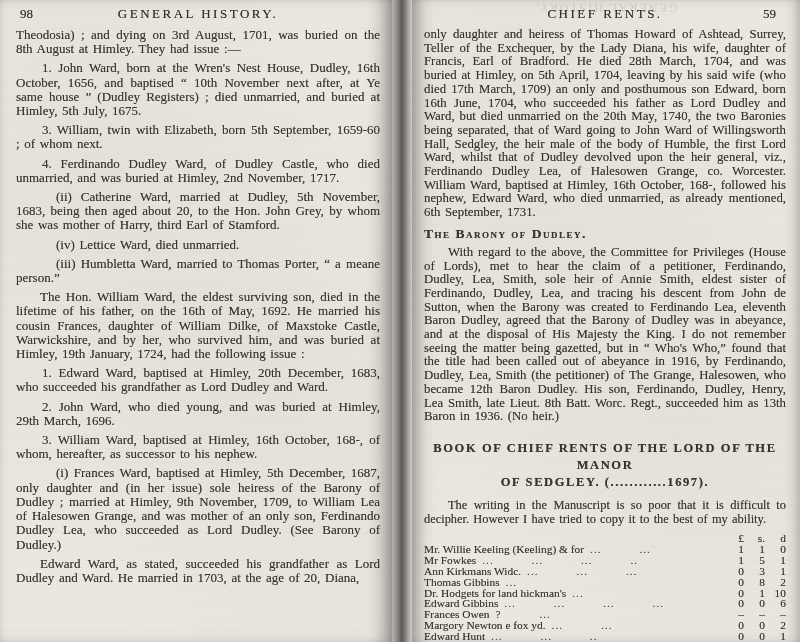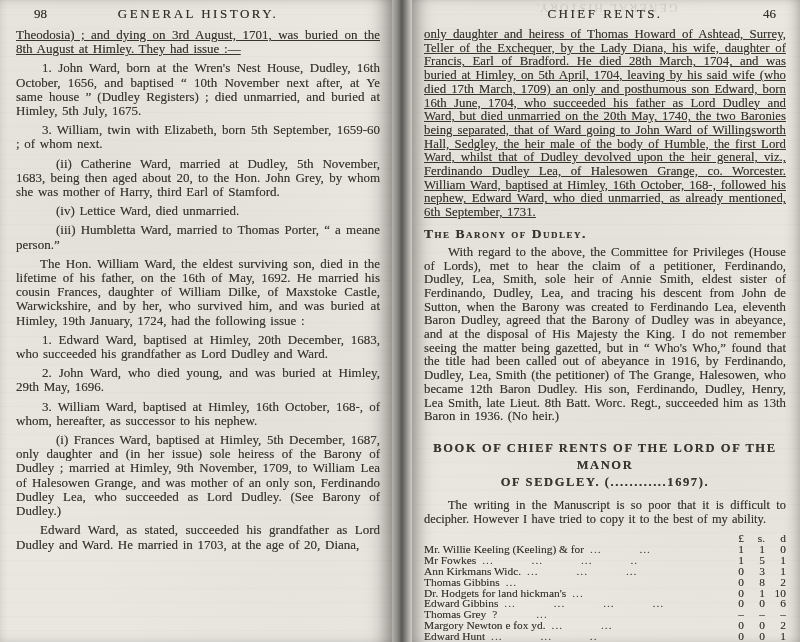--- a/index.html
+++ b/index.html
@@ -24,32 +24,32 @@
     width:20px;flex:none;
     background:linear-gradient(90deg,#b6b3ae 0%,#878581 30%,#5b5955 48%,#6e6c68 58%,#a3a09b 80%,#cfccc6 100%);
   }
   .page-right{
     flex:1;padding:6px 14px 0 12px;
     box-shadow:inset 14px 0 18px -11px rgba(55,52,48,.6), inset -10px 0 14px -9px rgba(80,76,70,.5);
   }
   .pagehead{position:relative;height:22px;font-size:13px;letter-spacing:2.5px;text-align:center;
     color:#33302a;text-shadow:0 0 .5px rgba(50,46,40,.55);}
   .pagenum{position:absolute;top:0;letter-spacing:0;}
-  .pagenum.pn-left{left:18px;}
+  .pagenum.pn-left{left:4px;}
   .pagenum.pn-right{right:10px;}
   .ghost-head{
     position:absolute;top:0px;left:0;right:0;text-align:center;font-size:12px;letter-spacing:2px;
     transform:scale(-1,-1);opacity:.14;filter:blur(.7px);pointer-events:none;
   }
   .body p{
     margin:0 0 5px 0;font-size:13px;line-height:14.2px;text-align:justify;
     word-spacing:1.4px;text-shadow:0 0 .5px rgba(55,50,44,.5);
   }
   .page-right .body p{line-height:13.7px;font-size:12.8px;}
-  p.flush{text-indent:0;text-decoration:underline;}
+  p.flush{text-indent:0;}
   p.indent{text-indent:24px;}
   p.hang1{text-indent:26px;}
   p.hang2{text-indent:40px;}
   .section-heading{
     margin:6px 0 4px 0;font-size:13.5px;font-weight:600;font-variant:small-caps;
     letter-spacing:1.5px;text-shadow:0 0 .5px rgba(50,46,40,.6);
   }
   .book-heading{
     margin:16px 0 7px 0;text-align:center;font-size:12.5px;font-weight:600;
     letter-spacing:1.6px;line-height:17px;text-shadow:0 0 .5px rgba(50,46,40,.6);
@@ -75,39 +75,40 @@
 
   <div class="page page-left">
     <div class="pagehead">
       <span class="pagenum pn-left">98</span>
       <span>GENERAL HISTORY.</span>
     </div>
     <div class="body" id="left-body">
         <p class="flush">Theodosia) ; and dying on 3rd August, 1701, was buried on the 8th August at Himley.  They had issue :—</p>
         <p class="hang1">1. John Ward, born at the Wren's Nest House, Dudley, 16th October, 1656, and baptised “ 10th November next after, at Ye same house ” (Dudley Registers) ; died unmarried, and buried at Himley, 5th July, 1675.</p>
         <p class="hang1">3. William, twin with Elizabeth, born 5th September, 1659-60 ; of whom next.</p>
+        <p class="hang1">4. Ferdinando Dudley Ward, of Dudley Castle, who died unmarried, and was buried at Himley, 2nd November, 1717.</p>
         <p class="hang2">(ii) Catherine Ward, married at Dudley, 5th November, 1683, being then aged about 20, to the Hon. John Grey, by whom she was mother of Harry, third Earl of Stamford.</p>
         <p class="hang2">(iv) Lettice Ward, died unmarried.</p>
         <p class="hang2">(iii) Humbletta Ward, married to Thomas Porter, “ a meane person.”</p>
         <p class="indent">The Hon. William Ward, the eldest surviving son, died in the lifetime of his father, on the 16th of May, 1692.  He married his cousin Frances, daughter of William Dilke, of Maxstoke Castle, Warwickshire, and by her, who survived him, and was buried at Himley, 19th January, 1724, had the following issue :</p>
         <p class="hang1">1. Edward Ward, baptised at Himley, 20th December, 1683, who succeeded his grandfather as Lord Dudley and Ward.</p>
-        <p class="hang1">2. John Ward, who died young, and was buried at Himley, 29th May, 1696.</p>
+        <p class="hang1">2. John Ward, who died young, and was buried at Himley, 29th March, 1696.</p>
         <p class="hang1">3. William Ward, baptised at Himley, 16th October, 168-, of whom, hereafter, as successor to his nephew.</p>
         <p class="hang2">(i) Frances Ward, baptised at Himley, 5th December, 1687, only daughter and (in her issue) sole heiress of the Barony of Dudley ; married at Himley, 9th November, 1709, to William Lea of Halesowen Grange, and was mother of an only son, Ferdinando Dudley Lea, who succeeded as Lord Dudley.  (See Barony of Dudley.)</p>
         <p class="indent">Edward Ward, as stated, succeeded his grandfather as Lord Dudley and Ward.  He married in 1703, at the age of 20, Diana,</p>
       </div>
   </div>
 
   <div class="gutter"></div>
 
   <div class="page page-right">
     <div class="ghost-head">GENERAL HISTORY.</div>
     <div class="pagehead">
       <span>CHIEF RENTS.</span>
-      <span class="pagenum pn-right">46</span>
+      <span class="pagenum pn-right">59</span>
     </div>
     <div class="body" id="right-body-intro">
         <p class="flush">only daughter and heiress of Thomas Howard of Ashtead, Surrey, Teller of the Exchequer, by the Lady Diana, his wife, daughter of Francis, Earl of Bradford.  He died 28th March, 1704, and was buried at Himley, on 5th April, 1704, leaving by his said wife (who died 17th March, 1709) an only and posthumous son Edward, born 16th June, 1704, who succeeded his father as Lord Dudley and Ward, but died unmarried on the 20th May, 1740, the two Baronies being separated, that of Ward going to John Ward of Willingsworth Hall, Sedgley, the heir male of the body of Humble, the first Lord Ward, whilst that of Dudley devolved upon the heir general, viz., Ferdinando Dudley Lea, of Halesowen Grange, co. Worcester.  William Ward, baptised at Himley, 16th October, 168-, followed his nephew, Edward Ward, who died unmarried, as already mentioned, 6th September, 1731.</p>
       </div>
     <div class="section-heading">The Barony of Dudley.</div>
     <div class="body" id="right-body-barony">
         <p class="indent">With regard to the above, the Committee for Privileges (House of Lords), met to hear the claim of a petitioner, Ferdinando, Dudley, Lea, Smith, sole heir of Annie Smith, eldest sister of Ferdinando, Dudley, Lea, and tracing his descent from John de Sutton, when the Barony was created to Ferdinando Lea, eleventh Baron Dudley, agreed that the Barony of Dudley was in abeyance, and at the disposal of His Majesty the King.  I do not remember seeing the matter being gazetted, but in “ Who's Who,” found that the title had been called out of abeyance in 1916, by Ferdinando, Dudley, Lea, Smith (the petitioner) of The Grange, Halesowen, who became 12th Baron Dudley.  His son, Ferdinando, Dudley, Henry, Lea Smith, late Lieut. 8th Batt. Worc. Regt., succeeded him as 13th Baron in 1936.  (No heir.)</p>
       </div>
     <div class="book-heading">
       <div>BOOK OF CHIEF RENTS OF THE LORD OF THE MANOR</div>
@@ -157,21 +158,21 @@
           <span class="tc">10</span>
         </div>
         <div class="trow">
           <span class="tname">Edward Gibbins</span>
           <span class="tlead">... ... ... ...</span>
           <span class="tc">0</span>
           <span class="tc">0</span>
           <span class="tc">6</span>
         </div>
         <div class="trow">
-          <span class="tname">Thomas Grey</span>
+          <span class="tname">Frances Owen</span>
           <span class="tlead">? ...</span>
           <span class="tc">–</span>
           <span class="tc">–</span>
           <span class="tc">–</span>
         </div>
         <div class="trow">
           <span class="tname">Margory Newton e fox yd.</span>
           <span class="tlead">... ...</span>
           <span class="tc">0</span>
           <span class="tc">0</span>

